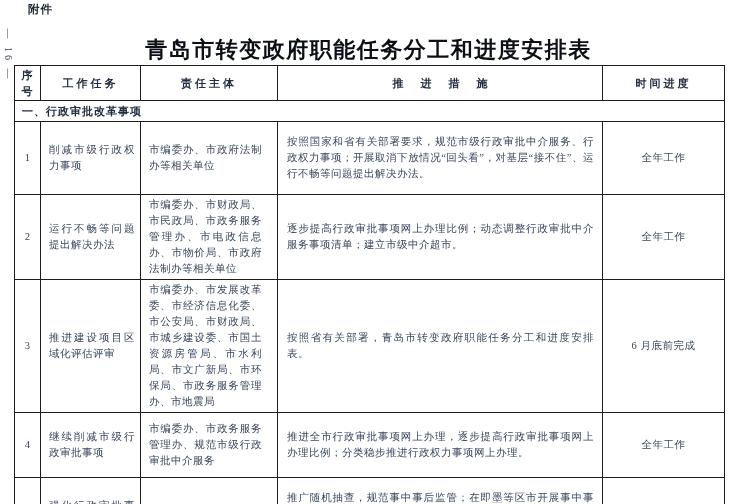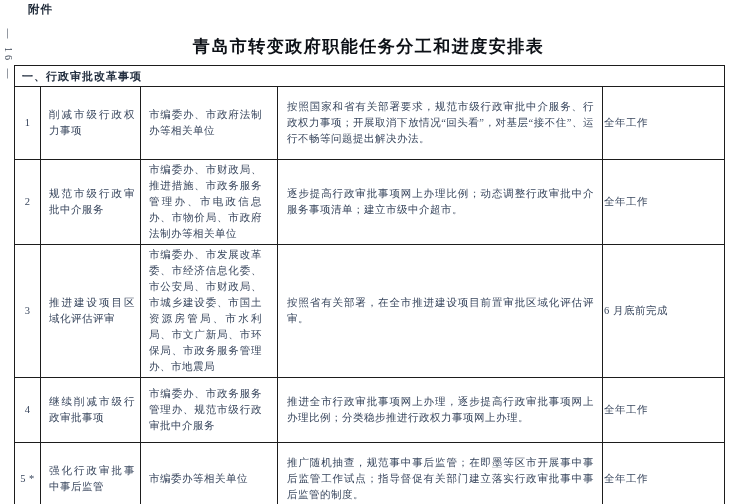--- a/index.html
+++ b/index.html
@@ -36,21 +36,21 @@
     color: #3a4453;
     letter-spacing: 3px;
     white-space: nowrap;
   }
   .doc-title {
     position: absolute;
     left: 0;
     top: 35px;
     width: 737px;
     text-align: center;
-    font-size: 17px;
+    font-size: 22px;
     font-weight: bold;
     color: #0c1016;
     letter-spacing: 1.5px;
   }
   table.sched {
     position: absolute;
     left: 14px;
     top: 65px;
     width: 710px;
     border-collapse: collapse;
@@ -84,21 +84,21 @@
     letter-spacing: 1px;
     margin-top: 28px;
   }
   td.c-no {
     text-align: center;
     letter-spacing: 0;
   }
   td.c-task { padding: 2px 5px 2px 8px; text-align: justify; }
   td.c-owner { padding: 2px 15px 2px 8px; text-align: justify; }
   td.c-measures { padding: 2px 8px 2px 9px; text-align: justify; }
-  td.c-time { text-align: left; }
+  td.c-time { text-align: center; }
   tr.r1 td { height: 68px; }
   tr.r2 td { height: 79px; }
   tr.r3 td { height: 106px; }
   tr.r4 td { height: 60px; }
   tr.r5 td { height: 68px; }
 </style>
 </head>
 <body>
 
 <div class="attachment">附件</div>
@@ -107,42 +107,49 @@
 
 <table class="sched">
   <colgroup>
     <col style="width:26px">
     <col style="width:100px">
     <col style="width:137px">
     <col style="width:325px">
     <col style="width:122px">
   </colgroup>
   <tbody>
+      <tr class="hdr">
+    <th class="h-no">序号</th>
+    <th>工作任务</th>
+    <th>责任主体</th>
+    <th class="h-measures">推进措施</th>
+    <th>时间进度</th>
+  </tr>
   <tr class="section">
     <td colspan="5">一、行政审批改革事项</td>
   </tr>
   <tr class="r1">
     <td class="c-no">1</td>
     <td class="c-task">削减市级行政权力事项</td>
     <td class="c-owner">市编委办、市政府法制办等相关单位</td>
     <td class="c-measures">按照国家和省有关部署要求，规范市级行政审批中介服务、行政权力事项；开展取消下放情况“回头看”，对基层“接不住”、运行不畅等问题提出解决办法。</td>
     <td class="c-time">全年工作</td>
   </tr>
   <tr class="r2">
     <td class="c-no">2</td>
-    <td class="c-task">规范市级行政审批中介服务</td>
-    <td class="c-owner">市编委办、市财政局、推进措施、市政务服务管理办、市电政信息办、市物价局、市政府法制办等相关单位</td>
+    <td class="c-task">运行不畅等问题提出解决办法</td>
+    <td class="c-owner">市编委办、市财政局、市民政局、市政务服务管理办、市电政信息办、市物价局、市政府法制办等相关单位</td>
     <td class="c-measures">逐步提高行政审批事项网上办理比例；动态调整行政审批中介服务事项清单；建立市级中介超市。</td>
     <td class="c-time">全年工作</td>
   </tr>
   <tr class="r3">
     <td class="c-no">3</td>
     <td class="c-task">推进建设项目区域化评估评审</td>
     <td class="c-owner">市编委办、市发展改革委、市经济信息化委、市公安局、市财政局、市城乡建设委、市国土资源房管局、市水利局、市文广新局、市环保局、市政务服务管理办、市地震局</td>
-    <td class="c-measures">按照省有关部署，在全市推进建设项目前置审批区域化评估评审。</td>
+    <td class="c-measures">按照省有关部署，青岛市转变政府职能任务分工和进度安排表。</td>
     <td class="c-time">6 月底前完成</td>
   </tr>
   <tr class="r4">
     <td class="c-no">4</td>
     <td class="c-task">继续削减市级行政审批事项</td>
     <td class="c-owner">市编委办、市政务服务管理办、规范市级行政审批中介服务</td>
     <td class="c-measures">推进全市行政审批事项网上办理，逐步提高行政审批事项网上办理比例；分类稳步推进行政权力事项网上办理。</td>
     <td class="c-time">全年工作</td>
   </tr>
   <tr class="r5">

